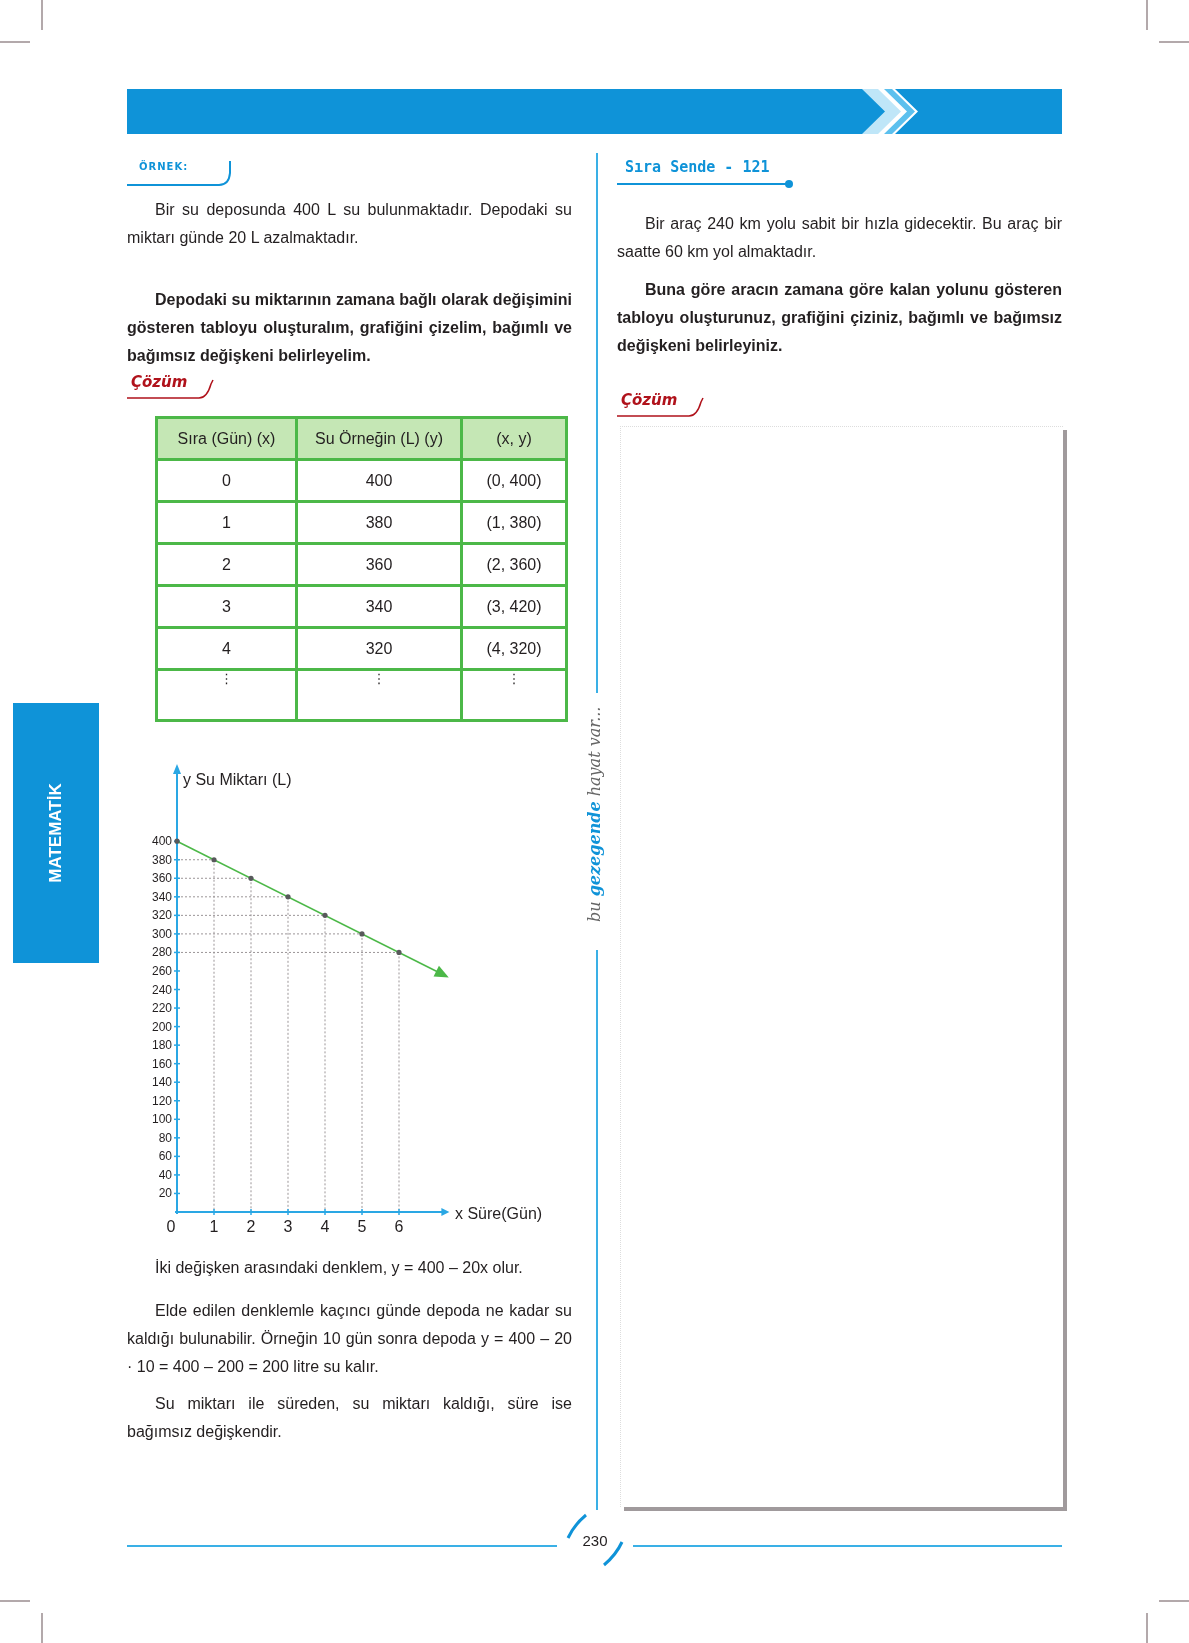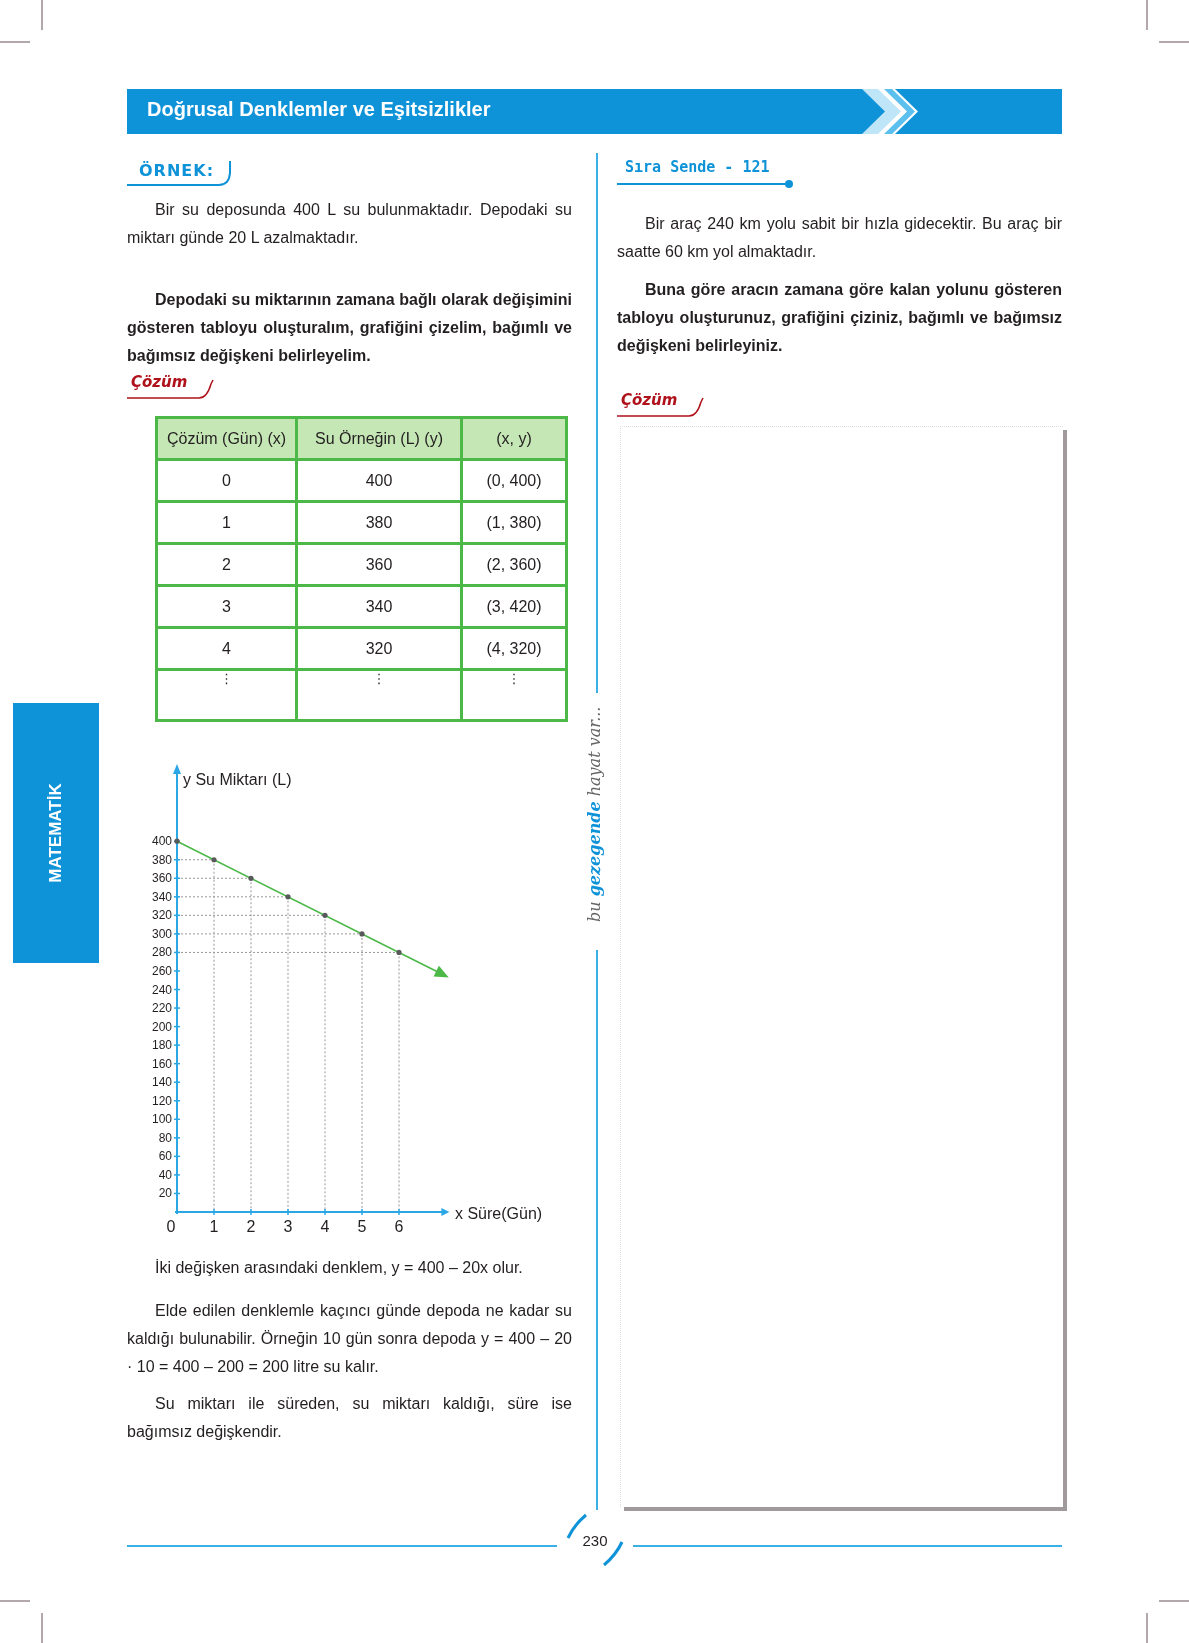--- a/index.html
+++ b/index.html
@@ -7,21 +7,21 @@
          font-family:"Liberation Sans", sans-serif; color:#231f20; }
   .crop { position:absolute; background:#b3a9ab; }
   .header-bar { position:absolute; left:127px; top:89px; width:935px; height:45px; background:#0f93d8; }
   .header-title { position:absolute; left:20px; top:9px; color:#fff; font-weight:bold; font-size:20px; }
   .header-chevron { position:absolute; left:735px; top:0; width:75px; height:45px; }
   .side-tab { position:absolute; left:13px; top:703px; width:86px; height:260px; background:#0f93d8; }
   .side-tab-text { position:absolute; left:50%; top:50%; transform:translate(-50%,-50%) rotate(-90deg);
                    color:#fff; font-weight:bold; font-size:17px; white-space:nowrap; }
   .label-ornek { position:absolute; left:127px; top:158px; width:110px; height:30px; }
   .label-ornek span { position:absolute; left:12px; top:3px; font-family:"DejaVu Sans", sans-serif;
-                      font-weight:bold; font-size:16px; color:#0f93d8; letter-spacing:1px; }
+                      font-weight:bold; font-size:10px; color:#0f93d8; letter-spacing:1px; }
   .p { position:absolute; font-size:16px; line-height:28px; text-align:justify; }
   .p.bold { font-weight:bold; }
   .indent { text-indent:28px; }
   .cozum { position:absolute; width:90px; height:30px;text-decoration:underline; }
   .cozum span { position:absolute; left:4px; top:1px; font-family:"DejaVu Sans", sans-serif;
                 font-weight:bold; font-style:italic; font-size:15px; color:#b0121b; }
   table.dt { position:absolute; left:155px; top:416px; border-collapse:collapse; font-size:16px; }
   table.dt td, table.dt th { border:3px solid #4cb848; text-align:center; height:39px; padding:0; font-weight:normal; }
   table.dt th { background:#c5e7b5; }
   .col1 { width:137px; } .col2 { width:162px; } .col3 { width:102px; }
@@ -44,21 +44,20 @@
 <div class="crop" style="left:41px;top:0;width:2px;height:30px;"></div>
 <div class="crop" style="left:0;top:41px;width:30px;height:2px;"></div>
 <div class="crop" style="left:1146px;top:0;width:2px;height:30px;"></div>
 <div class="crop" style="left:1159px;top:41px;width:30px;height:2px;"></div>
 <div class="crop" style="left:41px;top:1613px;width:2px;height:30px;"></div>
 <div class="crop" style="left:0;top:1600px;width:30px;height:2px;"></div>
 <div class="crop" style="left:1146px;top:1613px;width:2px;height:30px;"></div>
 <div class="crop" style="left:1159px;top:1600px;width:30px;height:2px;"></div>
 
 <div class="header-bar">
-  <span class="header-title">Doğrusal Denklemler ve Eşitsizlikler</span>
   <svg class="header-chevron" viewBox="0 0 75 45">
     <polygon points="0,0 22,0 45,22.5 22,45 0,45 23,22.5" fill="#bfe6f8"></polygon>
     <polygon points="16,0 33,0 56,22.5 33,45 16,45 39,22.5" fill="#fff"></polygon>
     <polygon points="22,0 30,0 53,22.5 30,45 22,45 45,22.5" fill="#5cc0ee"></polygon>
   </svg>
 </div>
 
 <div class="side-tab">
   <span class="side-tab-text">MATEMATİK</span>
 </div>
@@ -76,21 +75,21 @@
 <div class="cozum" style="left:127px;top:372px;">
   <span>Çözüm</span>
   <svg width="90" height="30" style="position:absolute;left:0;top:0">
     <path d="M0,26 L72,26 Q80,26 84,12 L86,8" stroke="#b0121b" stroke-width="1.5" fill="none"></path>
   </svg>
 </div>
 
 <table class="dt">
   <thead>
     <tr>
-      <th class="col1">Çözüm (Gün) (x)</th>
+      <th class="col1">Sıra (Gün) (x)</th>
       <th class="col2">Su Örneğin (L) (y)</th>
       <th class="col3">(x, y)</th>
     </tr>
   </thead>
   <tbody>
     <tr>
       <td>0</td>
       <td>400</td>
       <td>(0, 400)</td>
     </tr>

